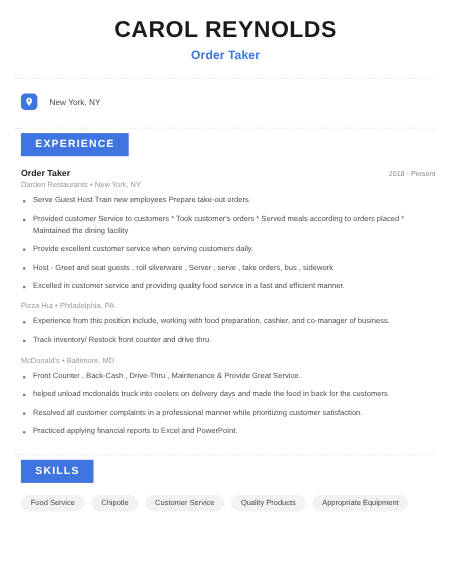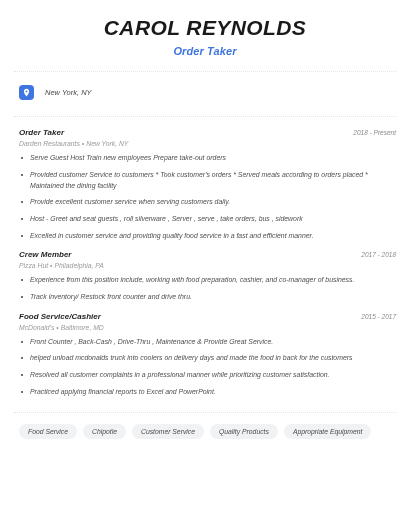--- a/index.html
+++ b/index.html
@@ -13,21 +13,20 @@
     font-family: "Liberation Sans", sans-serif;
     color: #333333;
     overflow: hidden;
   }
   .page {
     width: 410px;
     height: 530px;
     box-sizing: border-box;
     padding: 0 14px;
     position: relative;
-    font-style: italic;
   }
 
   
   .header {
     padding-top: 16px;
     text-align: center;
   }
   .full-name {
     font-size: 21px;
     font-weight: bold;
@@ -194,20 +193,21 @@
       <span class="contact-text">New York, NY</span>
     </div>
 
 
 
   </div>
 
   <div class="divider"></div>
 
   <div class="section">
+    <div class="section-badge">EXPERIENCE</div>
 
     <div class="entries">
 
       <div class="entry">
         <div class="entry-head">
           <span class="entry-title">Order Taker</span>
           <span class="entry-dates">2018 - Present</span>
         </div>
         <div class="entry-sub">
           <span>Darden Restaurants</span><span class="sep">•</span><span>New York, NY</span>
@@ -215,55 +215,48 @@
         <ul class="bullets">
           <li>Serve Guest Host Train new employees Prepare take-out orders</li>
           <li>Provided customer Service to customers * Took customer's orders * Served meals according to orders placed * Maintained the dining facility</li>
           <li>Provide excellent customer service when serving customers daily.</li>
           <li>Host - Greet and seat guests , roll silverware , Server , serve , take orders, bus , sidework</li>
           <li>Excelled in customer service and providing quality food service in a fast and efficient manner.</li>
         </ul>
       </div>
 
       <div class="entry">
-        <div class="entry-head">
-          <span class="entry-title">Crew Member</span>
-          <span class="entry-dates">2017 - 2018</span>
-        </div>
         <div class="entry-sub">
           <span>Pizza Hut</span><span class="sep">•</span><span>Philadelphia, PA</span>
         </div>
         <ul class="bullets">
           <li>Experience from this position include, working with food preparation, cashier, and co-manager of business.</li>
           <li>Track inventory/ Restock front counter and drive thru.</li>
         </ul>
       </div>
 
       <div class="entry">
-        <div class="entry-head">
-          <span class="entry-title">Food Service/Cashier</span>
-          <span class="entry-dates">2015 - 2017</span>
-        </div>
         <div class="entry-sub">
           <span>McDonald's</span><span class="sep">•</span><span>Baltimore, MD</span>
         </div>
         <ul class="bullets">
           <li>Front Counter , Back-Cash , Drive-Thru , Maintenance &amp; Provide Great Service.</li>
           <li>helped unload mcdonalds truck into coolers on delivery days and made the food in back for the customers</li>
           <li>Resolved all customer complaints in a professional manner while prioritizing customer satisfaction.</li>
           <li>Practiced applying financial reports to Excel and PowerPoint.</li>
         </ul>
       </div>
 
     </div>
   </div>
 
   <div class="divider"></div>
 
   <div class="section">
+    <div class="section-badge">SKILLS</div>
 
     <div class="skills-wrap">
       <span class="skill-pill">Food Service</span>
       <span class="skill-pill">Chipotle</span>
       <span class="skill-pill">Customer Service</span>
       <span class="skill-pill">Quality Products</span>
       <span class="skill-pill">Appropriate Equipment</span>
 
     </div>
   </div>

